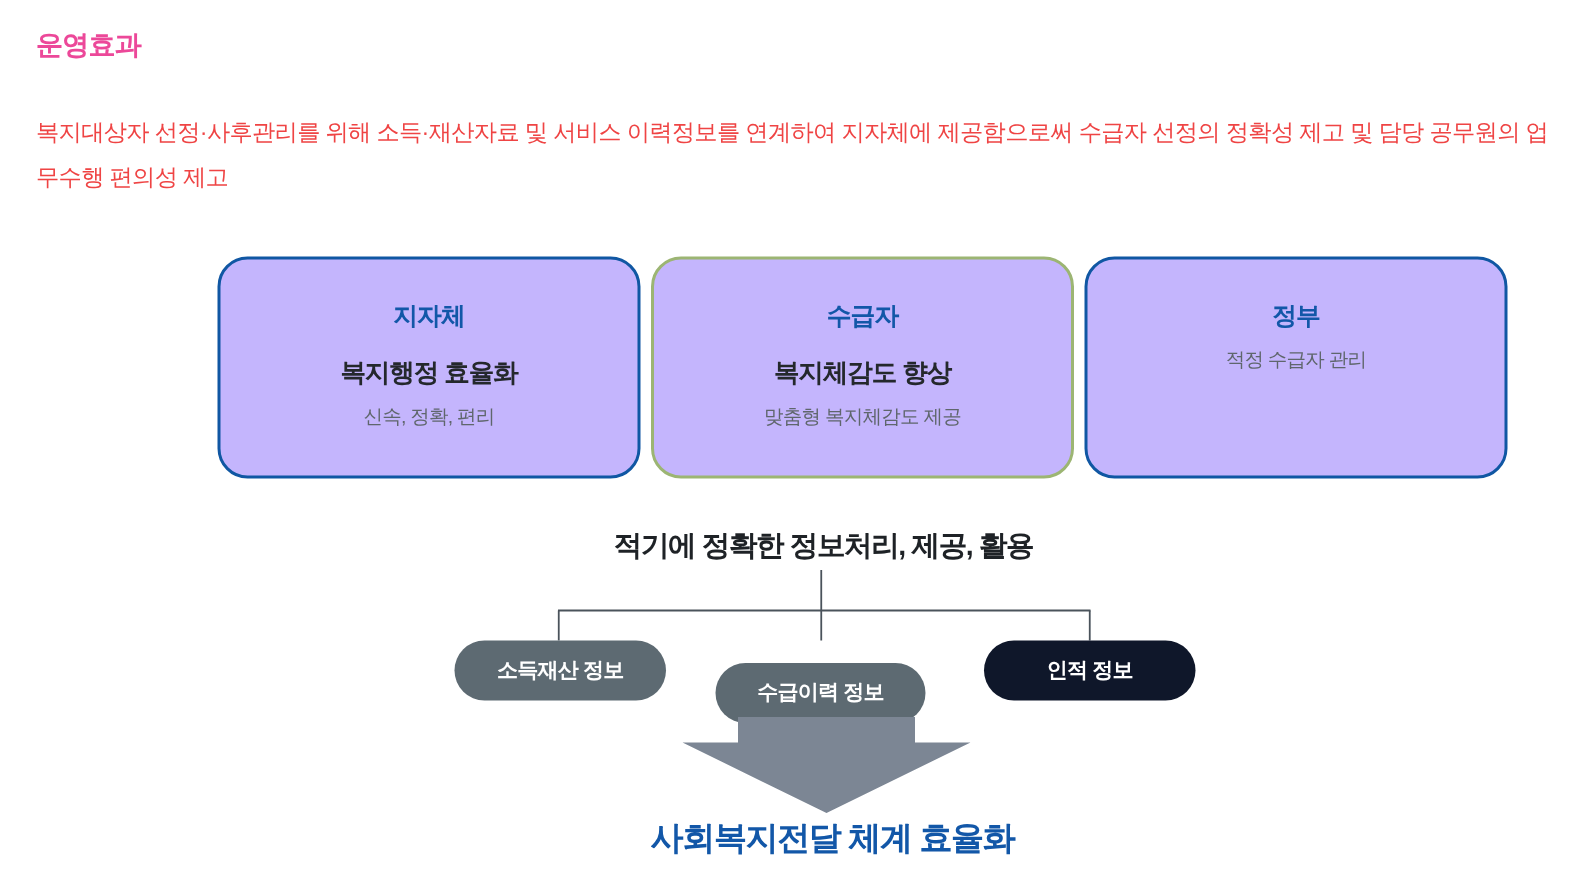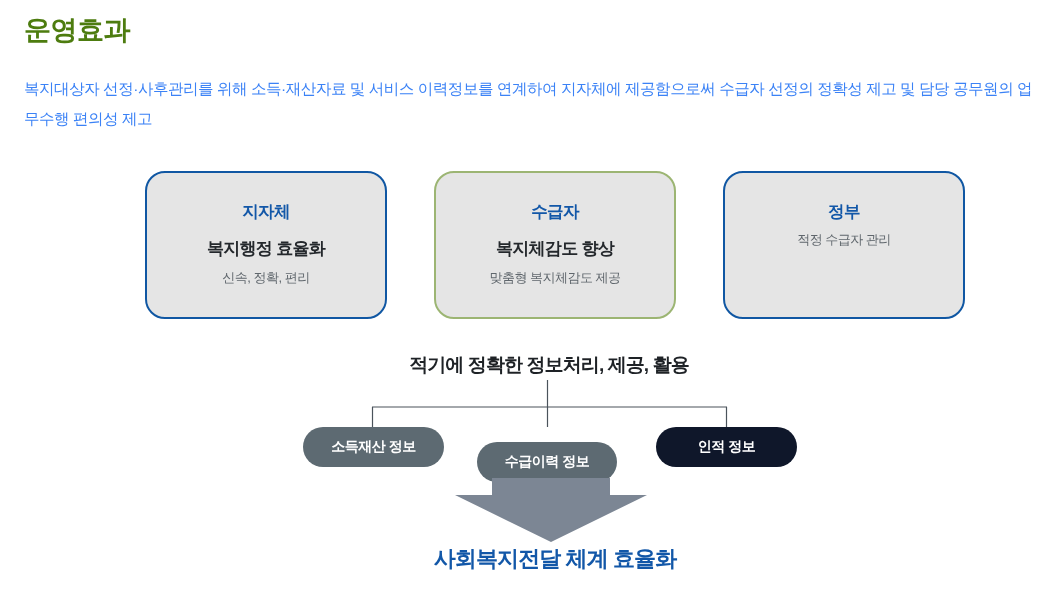--- a/index.html
+++ b/index.html
@@ -20,55 +20,55 @@
     position: relative;
     width: 1064px;
     height: 596px;
   }
 
   
   .page-title {
     position: absolute;
     left: 24px;
     top: 12px;
-    font-size: 27px;
-    font-weight: bold;
-    color: #4d7c0f;
+    font-size: 18px;
+    font-weight: bold;
+    color: #ec4899;
     letter-spacing: -0.5px;
     line-height: 36px;
     white-space: nowrap;
     font-family: Liberation Serif, serif;
   }
 
   .page-desc {
     position: absolute;
     left: 24px;
     top: 74px;
     width: 1022px;
     font-size: 15.5px;
     line-height: 30px;
-    color: #3b82f6;
+    color: #ef4444;
     letter-spacing: -0.45px;
   }
 
   
   .cards {
     position: absolute;
     left: 145px;
     top: 171px;
     width: 824px;
     height: 150px;
   }
   .card {
     position: absolute;
     top: 0;
-    width: 242px;
+    width: 282px;
     height: 148px;
     border-radius: 20px;
-    background: #e5e5e5;
+    background: #c4b5fd;
     box-sizing: border-box;
     border: 2px solid #1057a3;
     display: flex;
     flex-direction: column;
     align-items: center;
   }
   .card.card-1 { left: 0px; border-color: #1057a3; }
   .card.card-2 { left: 289px; border-color: #9cb573; }
   .card.card-3 { left: 578px; border-color: #1057a3; }
 

